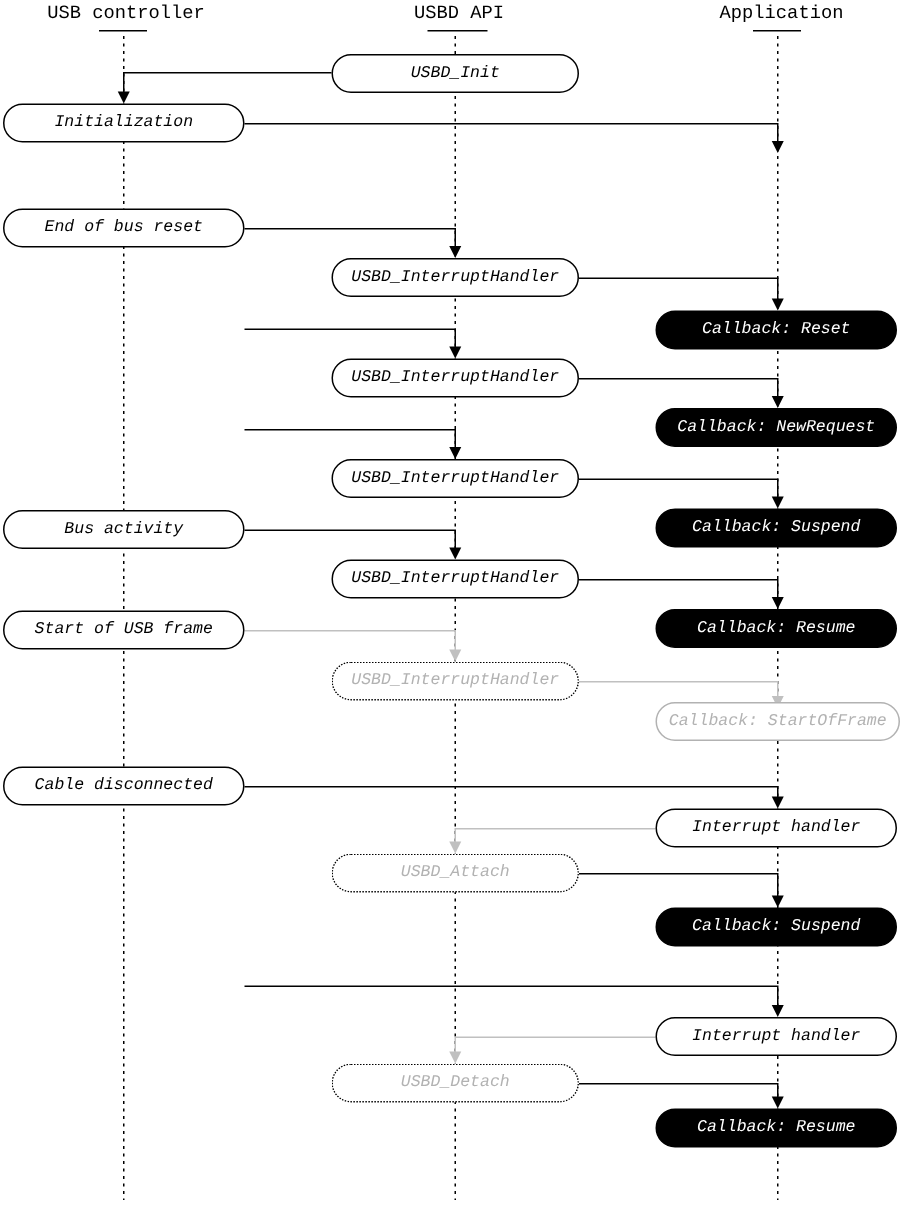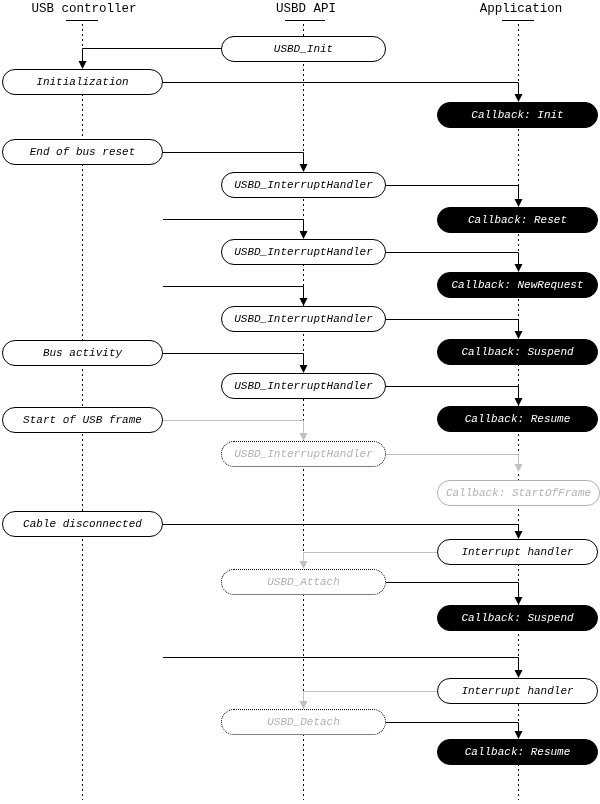--- a/index.html
+++ b/index.html
@@ -130,21 +130,20 @@
   <div class="col-underline" style="left:82px; top:20px"></div>
   <div class="col-header" style="left:306px; top:2px">USBD API</div>
   <div class="col-underline" style="left:305px; top:20px; width:40px"></div>
   <div class="col-header" style="left:521px; top:2px">Application</div>
   <div class="col-underline" style="left:518px; top:20px"></div>
 
   <div class="node api" style="left:221px; top:36px; width:165px; height:26px">USBD_Init</div>
 
   <div class="node event" style="left:2px; top:69px; width:161px; height:26px">Initialization</div>
 
-  <div class="node callback" style="left:437px; top:102px; width:161px; height:26px">Callback: Init</div>
 
   <div class="node event" style="left:2px; top:139px; width:161px; height:26px">End of bus reset</div>
 
   <div class="node api" style="left:221px; top:172px; width:165px; height:26px">USBD_InterruptHandler</div>
 
 
   <div class="node callback" style="left:437px; top:207px; width:161px; height:26px">Callback: Reset</div>
 
   <div class="node api" style="left:221px; top:239px; width:165px; height:26px">USBD_InterruptHandler</div>
 
@@ -158,21 +157,21 @@
   <div class="node callback" style="left:437px; top:339px; width:161px; height:26px">Callback: Suspend</div>
 
   <div class="node api" style="left:221px; top:373px; width:165px; height:26px">USBD_InterruptHandler</div>
 
   <div class="node event" style="left:2px; top:407px; width:161px; height:26px">Start of USB frame</div>
 
   <div class="node callback" style="left:437px; top:406px; width:161px; height:26px">Callback: Resume</div>
 
   <div class="node ghost" style="left:221px; top:441px; width:165px; height:26px">USBD_InterruptHandler</div>
 
-  <div class="node ghost-callback" style="left:437px; top:480px; width:163px; height:26px">Callback: StartOfFrame</div>
+  <div class="node ghost-callback" style="left:437px; top:468px; width:163px; height:26px">Callback: StartOfFrame</div>
 
   <div class="node event" style="left:2px; top:511px; width:161px; height:26px">Cable disconnected</div>
 
   <div class="node handler" style="left:437px; top:539px; width:161px; height:26px">Interrupt handler</div>
 
   <div class="node ghost" style="left:221px; top:569px; width:165px; height:26px">USBD_Attach</div>
 
   <div class="node callback" style="left:437px; top:605px; width:161px; height:26px">Callback: Suspend</div>
 
 

